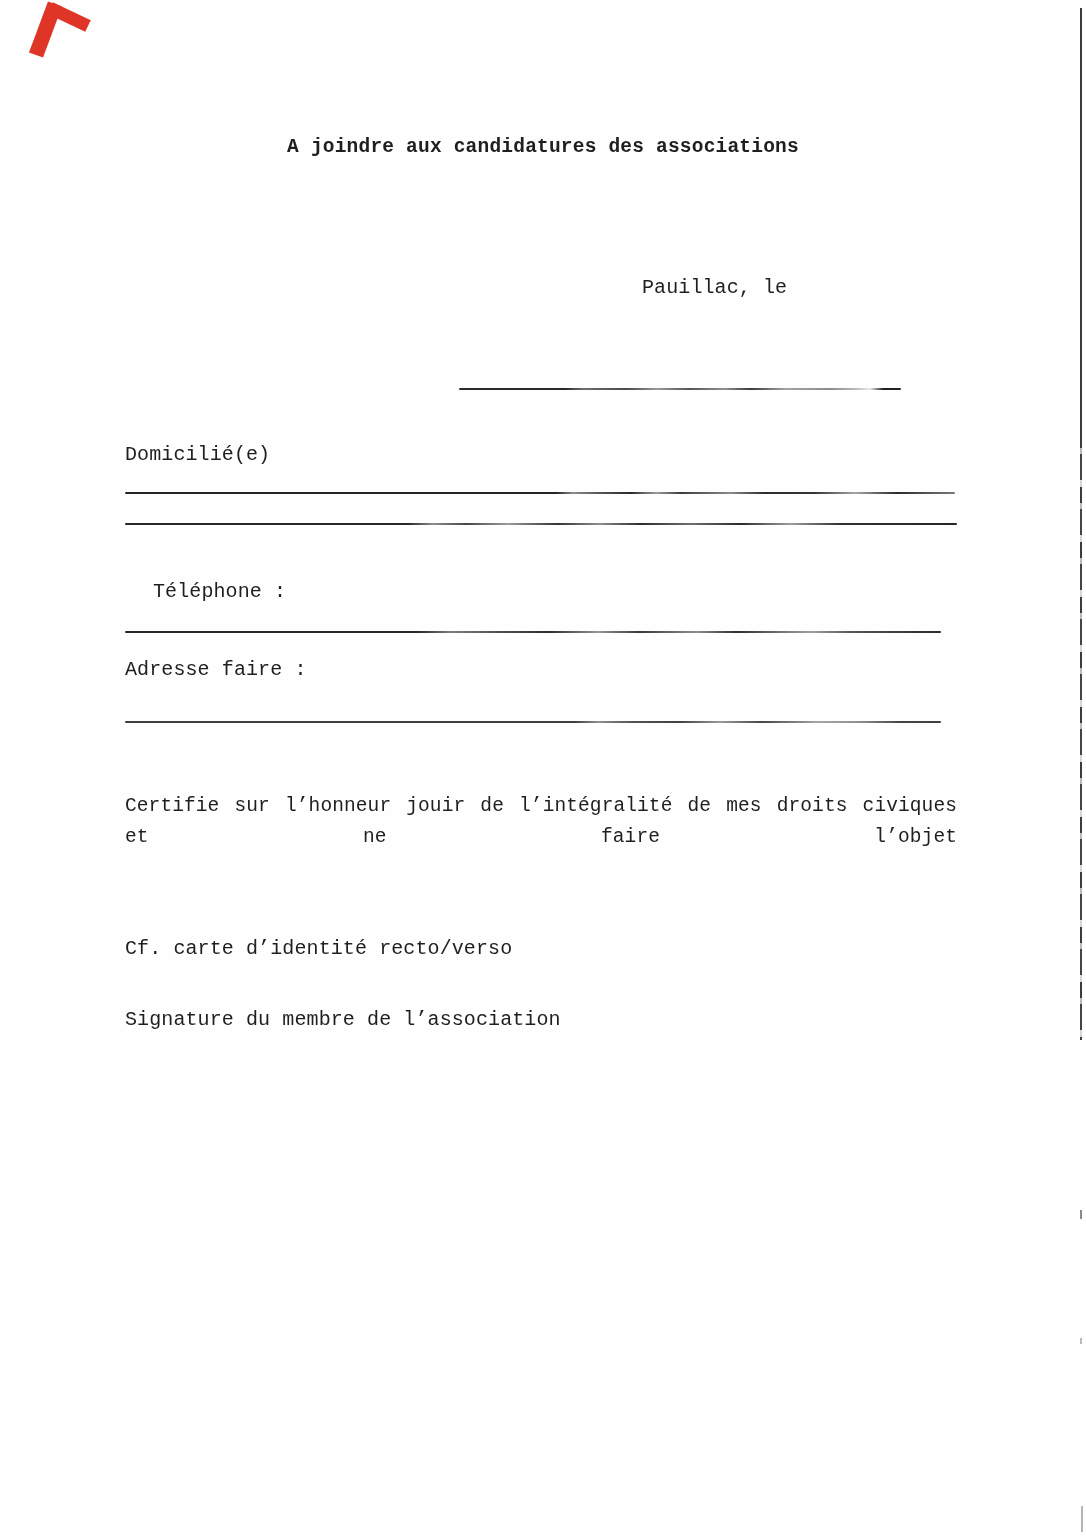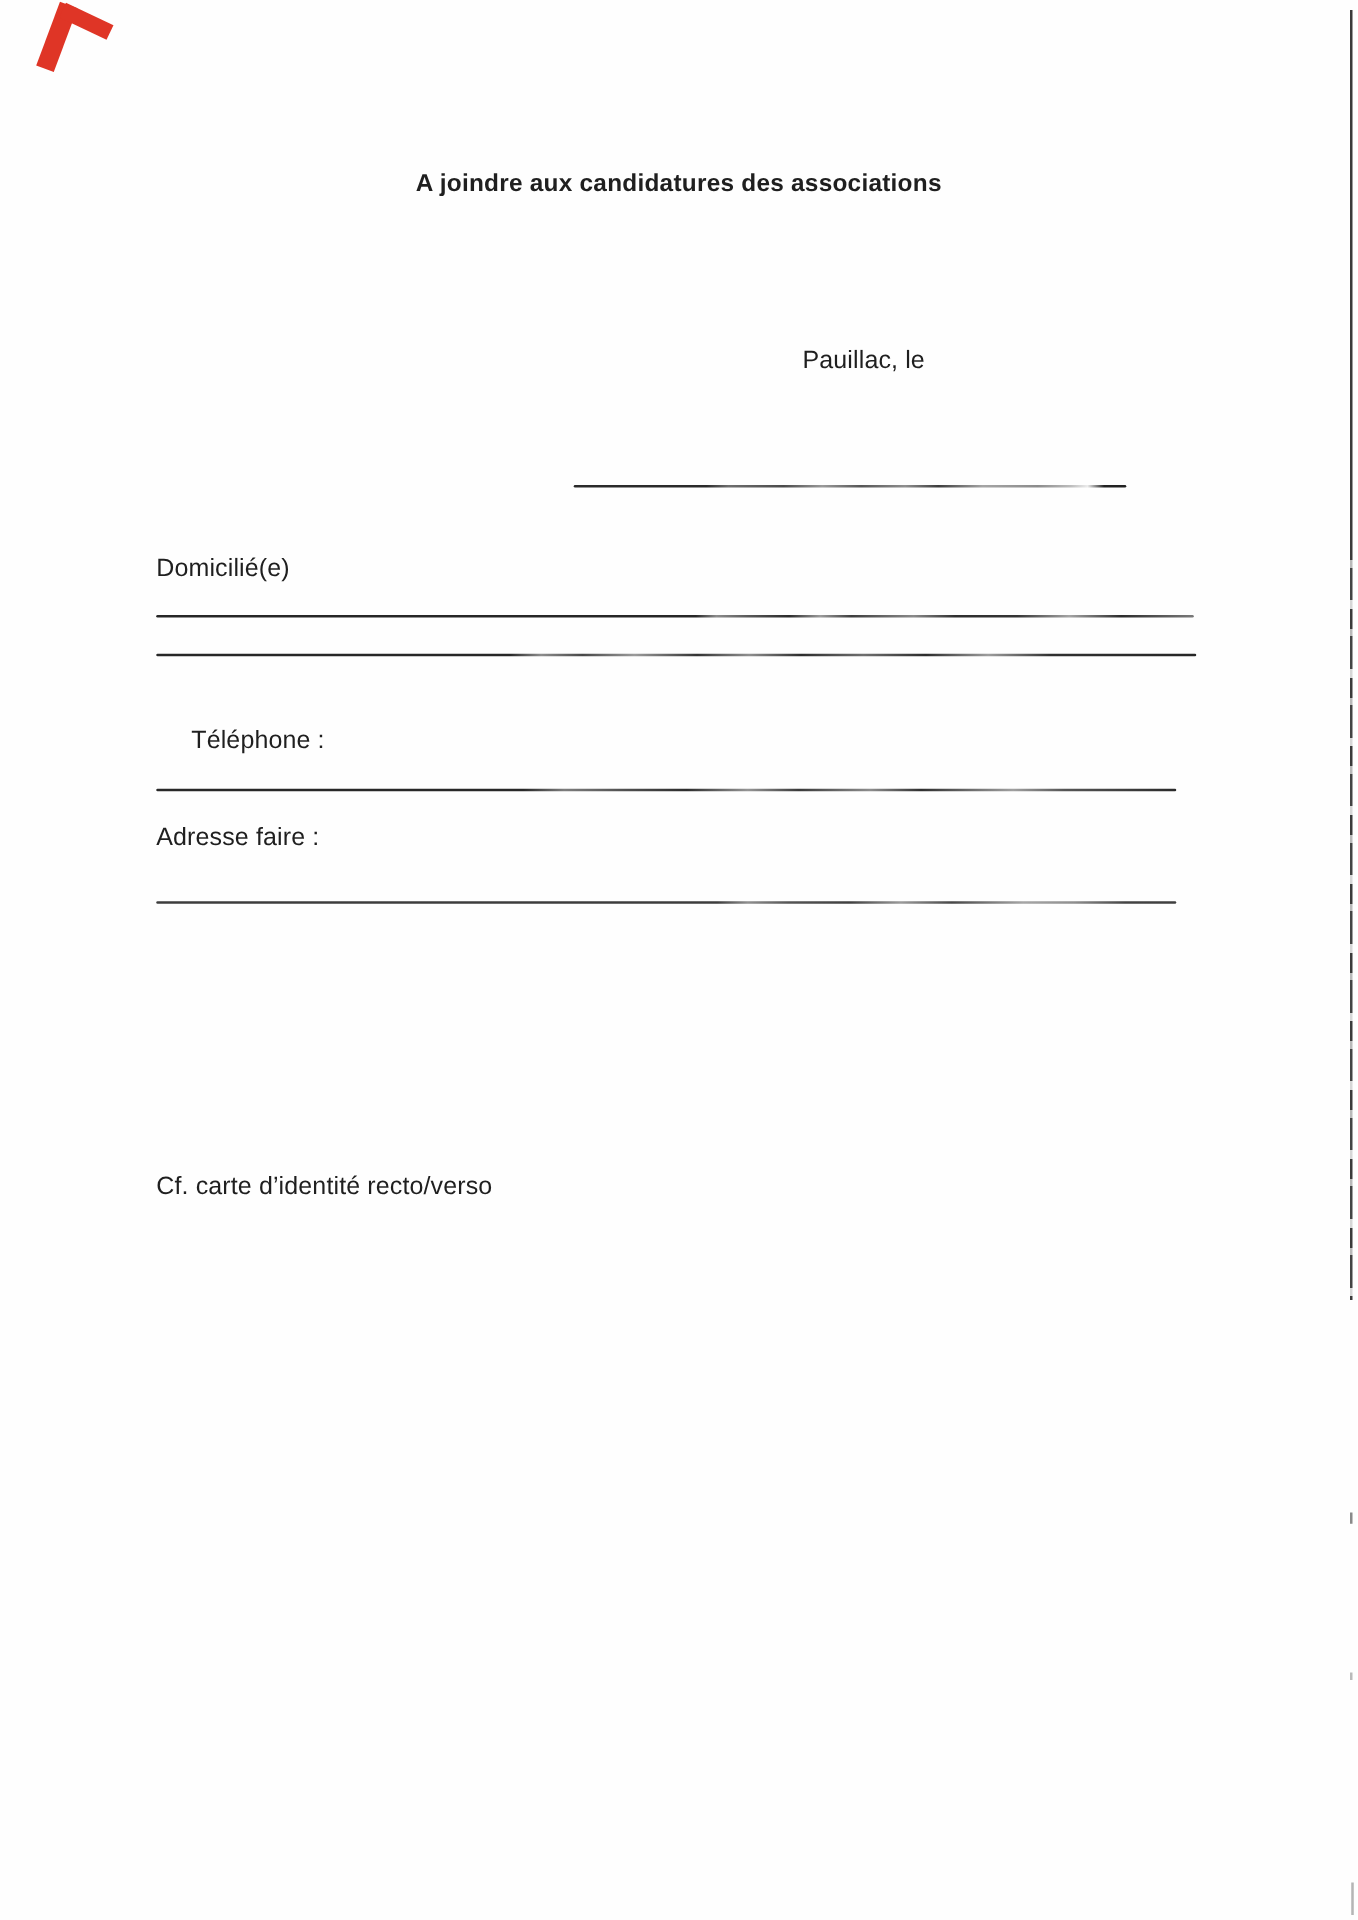--- a/index.html
+++ b/index.html
@@ -6,21 +6,21 @@
     margin: 0;
     padding: 0;
     background: #ffffff;
   }
   .page {
     position: relative;
     width: 1086px;
     height: 1536px;
     background: #fefefe;
     overflow: hidden;
-    font-family: Liberation Sans, sans-serif;
+    font-family: Liberation Mono, monospace;
     color: #1f1f1f;
   }
   .abs { position: absolute; }
 
   .title {
     left: 23px;
     top: 136px;
     width: 1040px;
     text-align: center;
     font-size: 19.5px;
@@ -131,17 +131,19 @@
   <div class="rule rule-domicile-1"></div>
   <div class="rule rule-domicile-2"></div>
 
   <div class="abs body-text phone-label">Téléphone :</div>
   <div class="rule rule-phone"></div>
 
   <div class="abs body-text email-label">Adresse faire :</div>
   <div class="rule rule-email"></div>
 
   <div class="abs para">
+    <div class="para-line1">Certifie sur l’honneur jouir de l’intégralité de mes droits civiques et ne faire l’objet</div>
   </div>
 
   <div class="abs body-text attachments-note">Cf. carte d’identité recto/verso</div>
+  <div class="abs body-text signature-note">Signature du membre de l’association</div>
 
 </div>
 
 </body></html>

